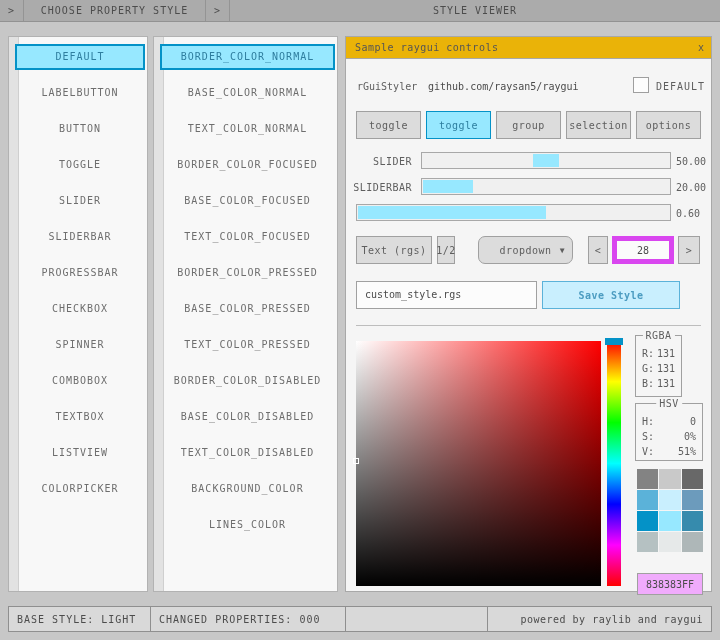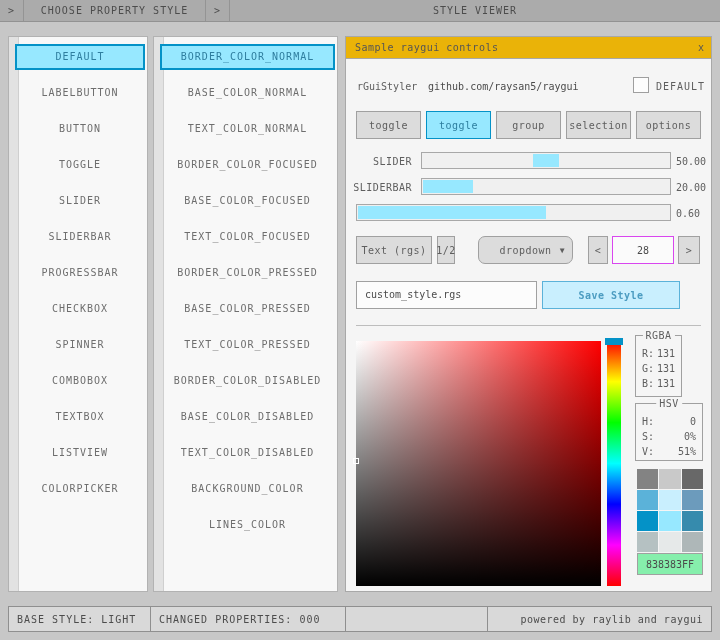--- a/index.html
+++ b/index.html
@@ -64,21 +64,21 @@
   .slider-handle { position:absolute; top:1px; height:13px; width:26px; background:#97e8ff;
                    transform:translateX(-50%); }
   .fill { position:absolute; top:1px; left:1px; height:13px; background:#97e8ff; }
 
   .text-btn { position:absolute; left:10px;  top:199px; width:76px; }
   .half-btn { position:absolute; left:91px;  top:199px; width:18px; }
   .dropdown { position:absolute; left:132px; top:199px; width:95px;border-radius:7px; }
   .dd-arrow { position:absolute; right:7px; font-size:8px; color:#5e5e5e; }
   .spin-dec { position:absolute; left:242px; top:199px; width:20px; }
   .spin-value { position:absolute; left:266px; top:199px; width:62px; height:28px;
-                background:#fbfbfb; border:1px solid #d946ef; display:flex; align-items:center;
+                background:#fbfbfb; border:5px solid #d946ef; display:flex; align-items:center;
                 justify-content:center; color:#4b4b4b; cursor:text; }
   .spin-inc { position:absolute; left:332px; top:199px; width:22px; }
 
   .textinput { position:absolute; left:10px; top:244px; width:181px; height:28px;
                background:#fcfcfc; border:1px solid #a0a0a0; line-height:26px; padding-left:8px;
                color:#4b4b4b; cursor:text; }
   .save { position:absolute; left:196px; top:244px; width:138px;
           background:#c9effe; border-color:#5bb2d9; color:#4c9cc1;font-weight:bold; }
 
   .divider { position:absolute; left:10px; top:288px; width:345px; height:1px; background:#bdbdbd; }
@@ -99,22 +99,22 @@
   .gb-title { position:absolute; top:-6px; left:50%; transform:translateX(-50%);
               background:#f5f5f5; padding:0 3px; color:#5e5e5e; letter-spacing:0.5px; }
   .gb-rows { padding-top:10px; }
   .gb-row { display:flex; justify-content:space-between; align-items:center;
             padding:0 6px; height:15px; color:#5e5e5e; }
 
   .palette { position:absolute; left:291px; top:432px; width:66px;
              display:grid; grid-template-columns:repeat(3,1fr); gap:1px; }
   .swatch { height:20px; cursor:pointer; }
 
-  .hexbox { position:absolute; left:291px; top:516px; width:66px; height:22px;
-            background:#86efac; border:1px solid #a0a0a0; display:flex; align-items:center;
+  .hexbox { position:absolute; left:291px; top:536px; width:66px; height:22px;
+            background:#f0abfc; border:1px solid #a0a0a0; display:flex; align-items:center;
             justify-content:center; color:#4b4b4b; cursor:text; }
 
   
   .statusbar { position:absolute; left:8px; right:8px; bottom:8px; height:26px; display:flex;
                background:#d9d9d9; border:1px solid #8f8f8f; }
   .statusbar .sseg { display:flex; align-items:center; padding:0 8px;
                      letter-spacing:1px; color:#4c4c4c; white-space:nowrap; }
   .sseg.sb1 { width:142px; border-right:1px solid #8f8f8f; }
   .sseg.sb2 { width:195px; border-right:1px solid #8f8f8f; }
   .sseg.spacer { flex:1; }

